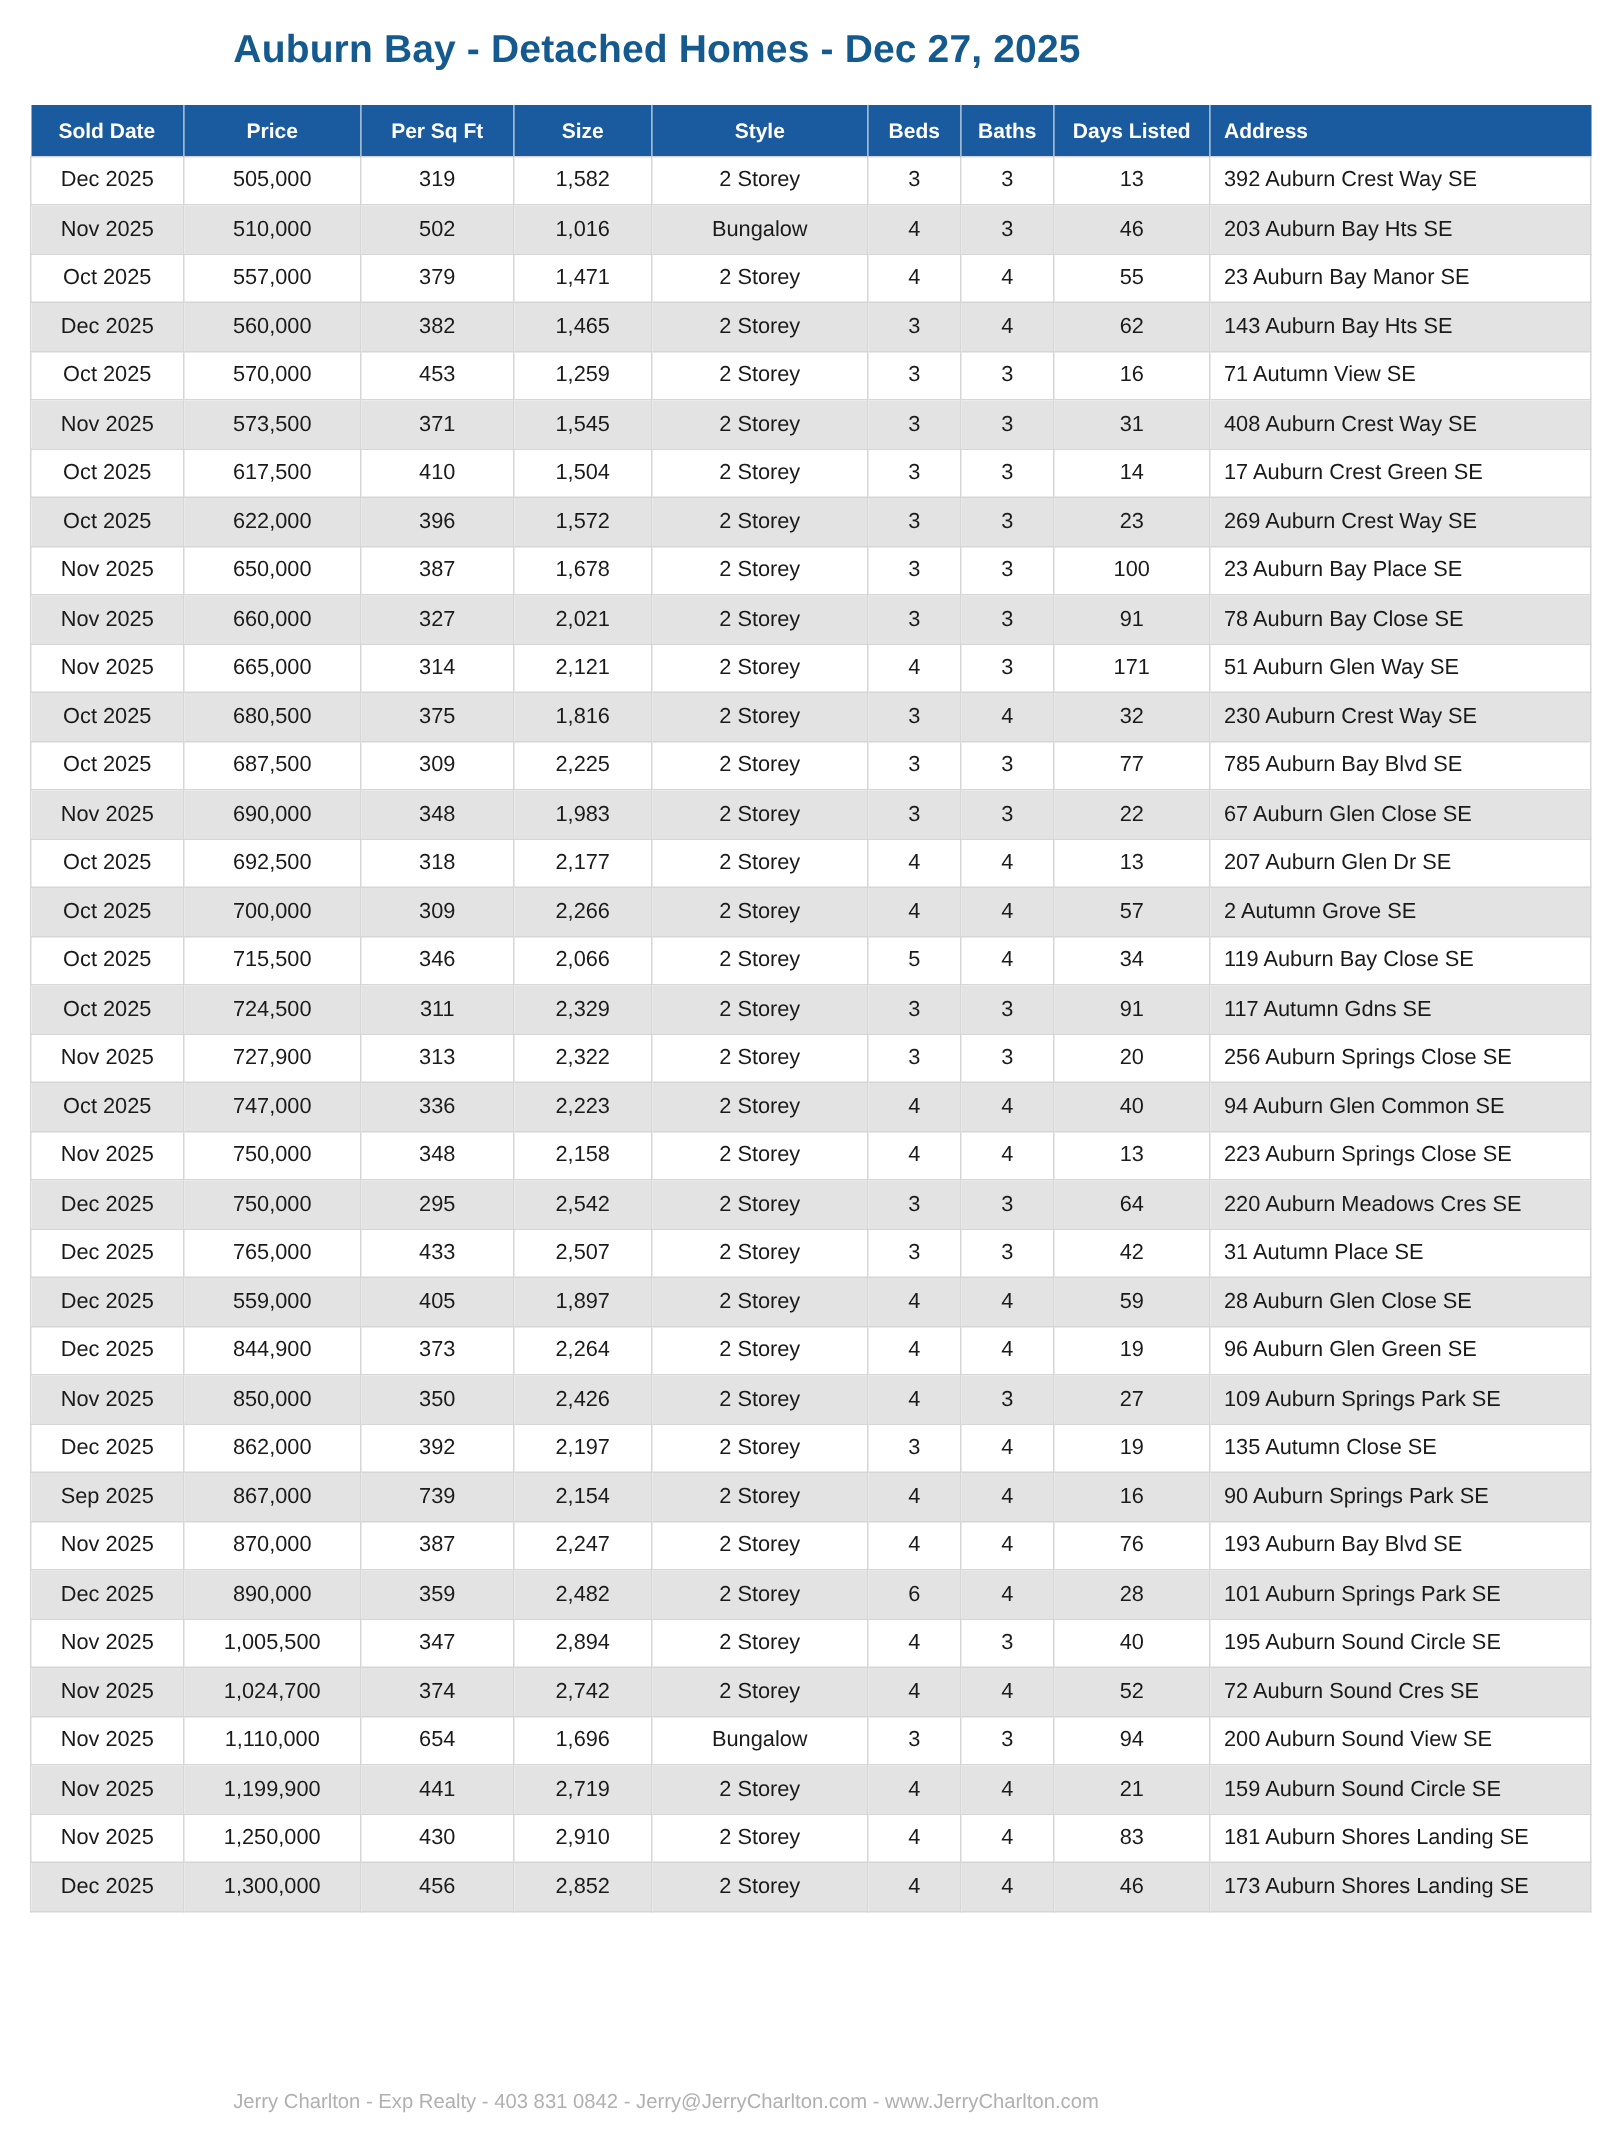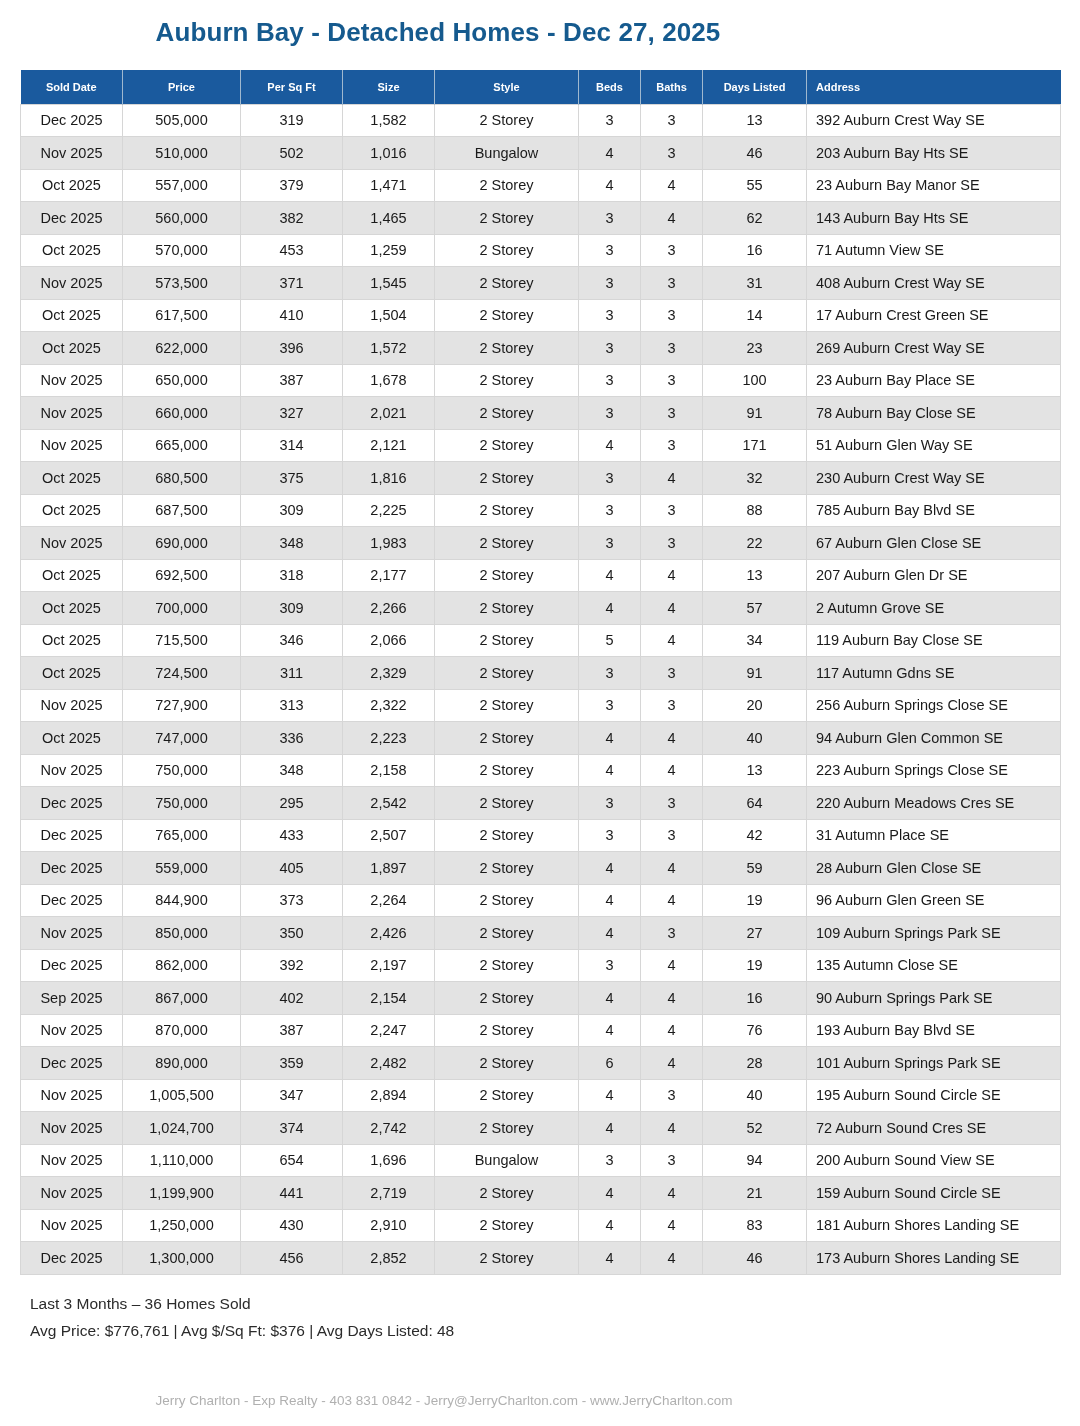--- a/index.html
+++ b/index.html
@@ -35,21 +35,21 @@
   table.sales {
     width: 1040px;
     border-collapse: collapse;
     table-layout: fixed;
     font-size: 14.5px;
   }
   table.sales thead th {
     background: #1a5a9e;
     color: #ffffff;
     font-weight: bold;
-    font-size: 11px;
+    font-size: 14px;
     height: 34px;
     border-right: 1px solid #9fb8cf;
     text-align: center;
     padding: 0 4px;
     box-sizing: border-box;
   }
   table.sales thead th:last-child {
     border-right: none;
     text-align: left;
     padding-left: 9px;
@@ -260,21 +260,21 @@
             <td class="c-addr addr">230 Auburn Crest Way SE</td>
           </tr>
           <tr>
             <td class="c-date">Oct 2025</td>
             <td class="c-price">687,500</td>
             <td class="c-psf">309</td>
             <td class="c-size">2,225</td>
             <td class="c-style">2 Storey</td>
             <td class="c-beds">3</td>
             <td class="c-baths">3</td>
-            <td class="c-days">88</td>
+            <td class="c-days">77</td>
             <td class="c-addr addr">785 Auburn Bay Blvd SE</td>
           </tr>
           <tr>
             <td class="c-date">Nov 2025</td>
             <td class="c-price">690,000</td>
             <td class="c-psf">348</td>
             <td class="c-size">1,983</td>
             <td class="c-style">2 Storey</td>
             <td class="c-beds">3</td>
             <td class="c-baths">3</td>
@@ -420,21 +420,21 @@
             <td class="c-size">2,197</td>
             <td class="c-style">2 Storey</td>
             <td class="c-beds">3</td>
             <td class="c-baths">4</td>
             <td class="c-days">19</td>
             <td class="c-addr addr">135 Autumn Close SE</td>
           </tr>
           <tr>
             <td class="c-date">Sep 2025</td>
             <td class="c-price">867,000</td>
-            <td class="c-psf">402</td>
+            <td class="c-psf">739</td>
             <td class="c-size">2,154</td>
             <td class="c-style">2 Storey</td>
             <td class="c-beds">4</td>
             <td class="c-baths">4</td>
             <td class="c-days">16</td>
             <td class="c-addr addr">90 Auburn Springs Park SE</td>
           </tr>
           <tr>
             <td class="c-date">Nov 2025</td>
             <td class="c-price">870,000</td>
@@ -520,20 +520,16 @@
             <td class="c-style">2 Storey</td>
             <td class="c-beds">4</td>
             <td class="c-baths">4</td>
             <td class="c-days">46</td>
             <td class="c-addr addr">173 Auburn Shores Landing SE</td>
           </tr>
         </tbody>
     </table>
   </div>
 
-  <div class="summary">
-    <div class="summary-line">Last 3 Months – 36 Homes Sold</div>
-    <div class="summary-line">Avg Price: $776,761 | Avg $/Sq Ft: $376 | Avg Days Listed: 48</div>
-  </div>
 
   <div class="footer">Jerry Charlton - Exp Realty - 403 831 0842 - Jerry@JerryCharlton.com - www.JerryCharlton.com</div>
 
 </div>
 
 </body></html>

